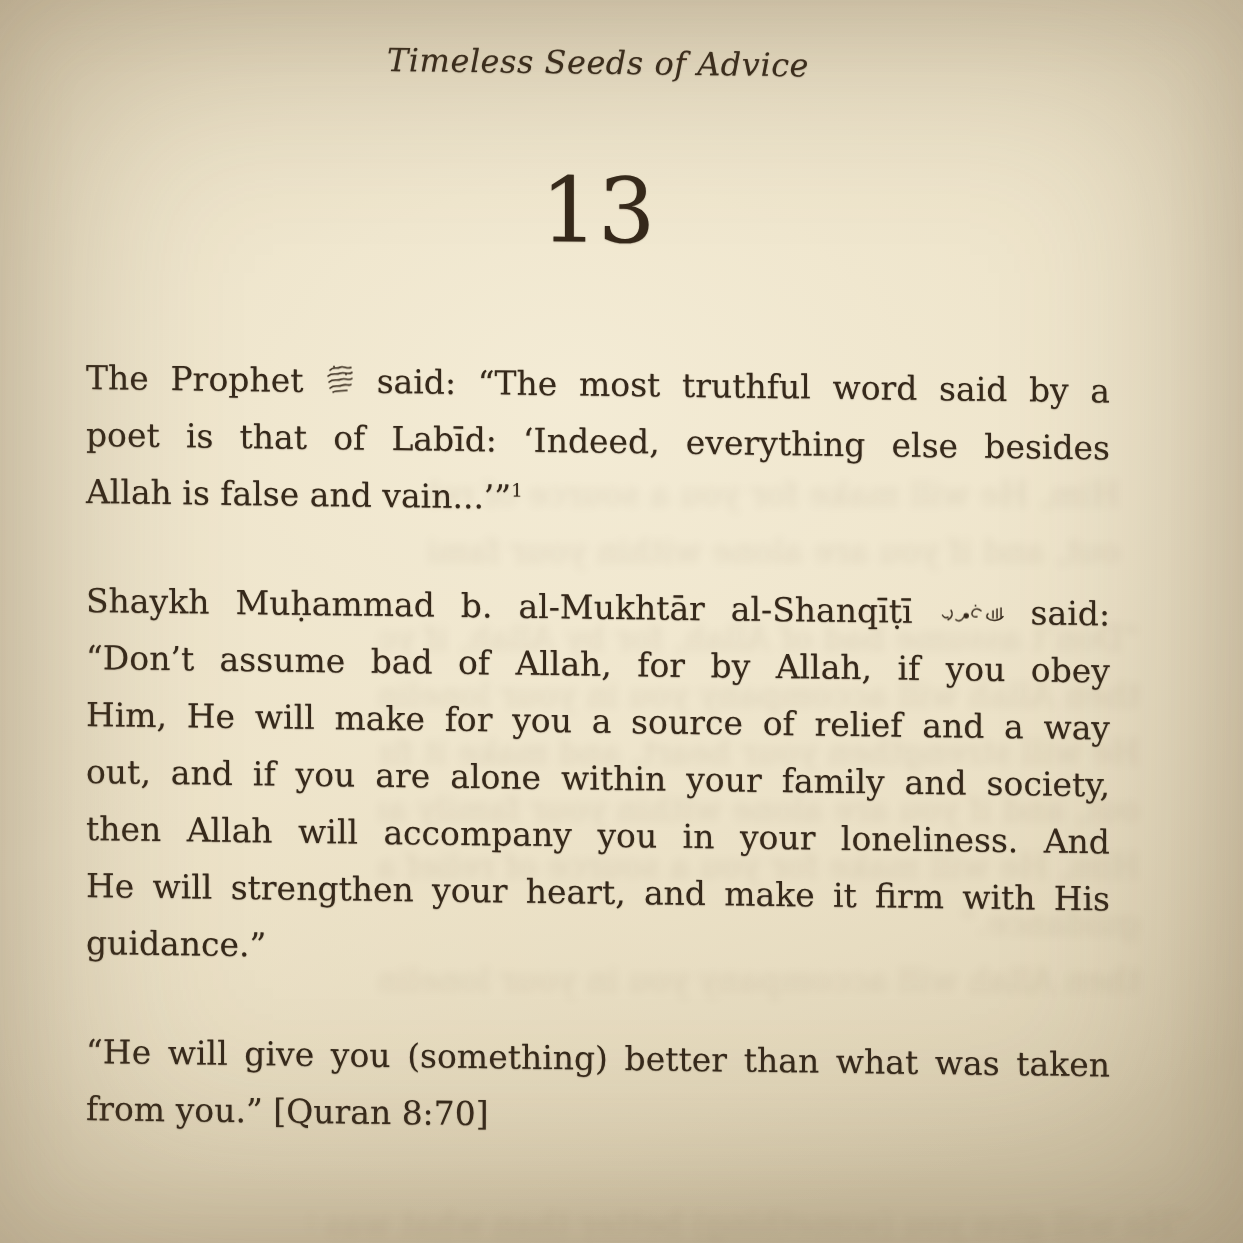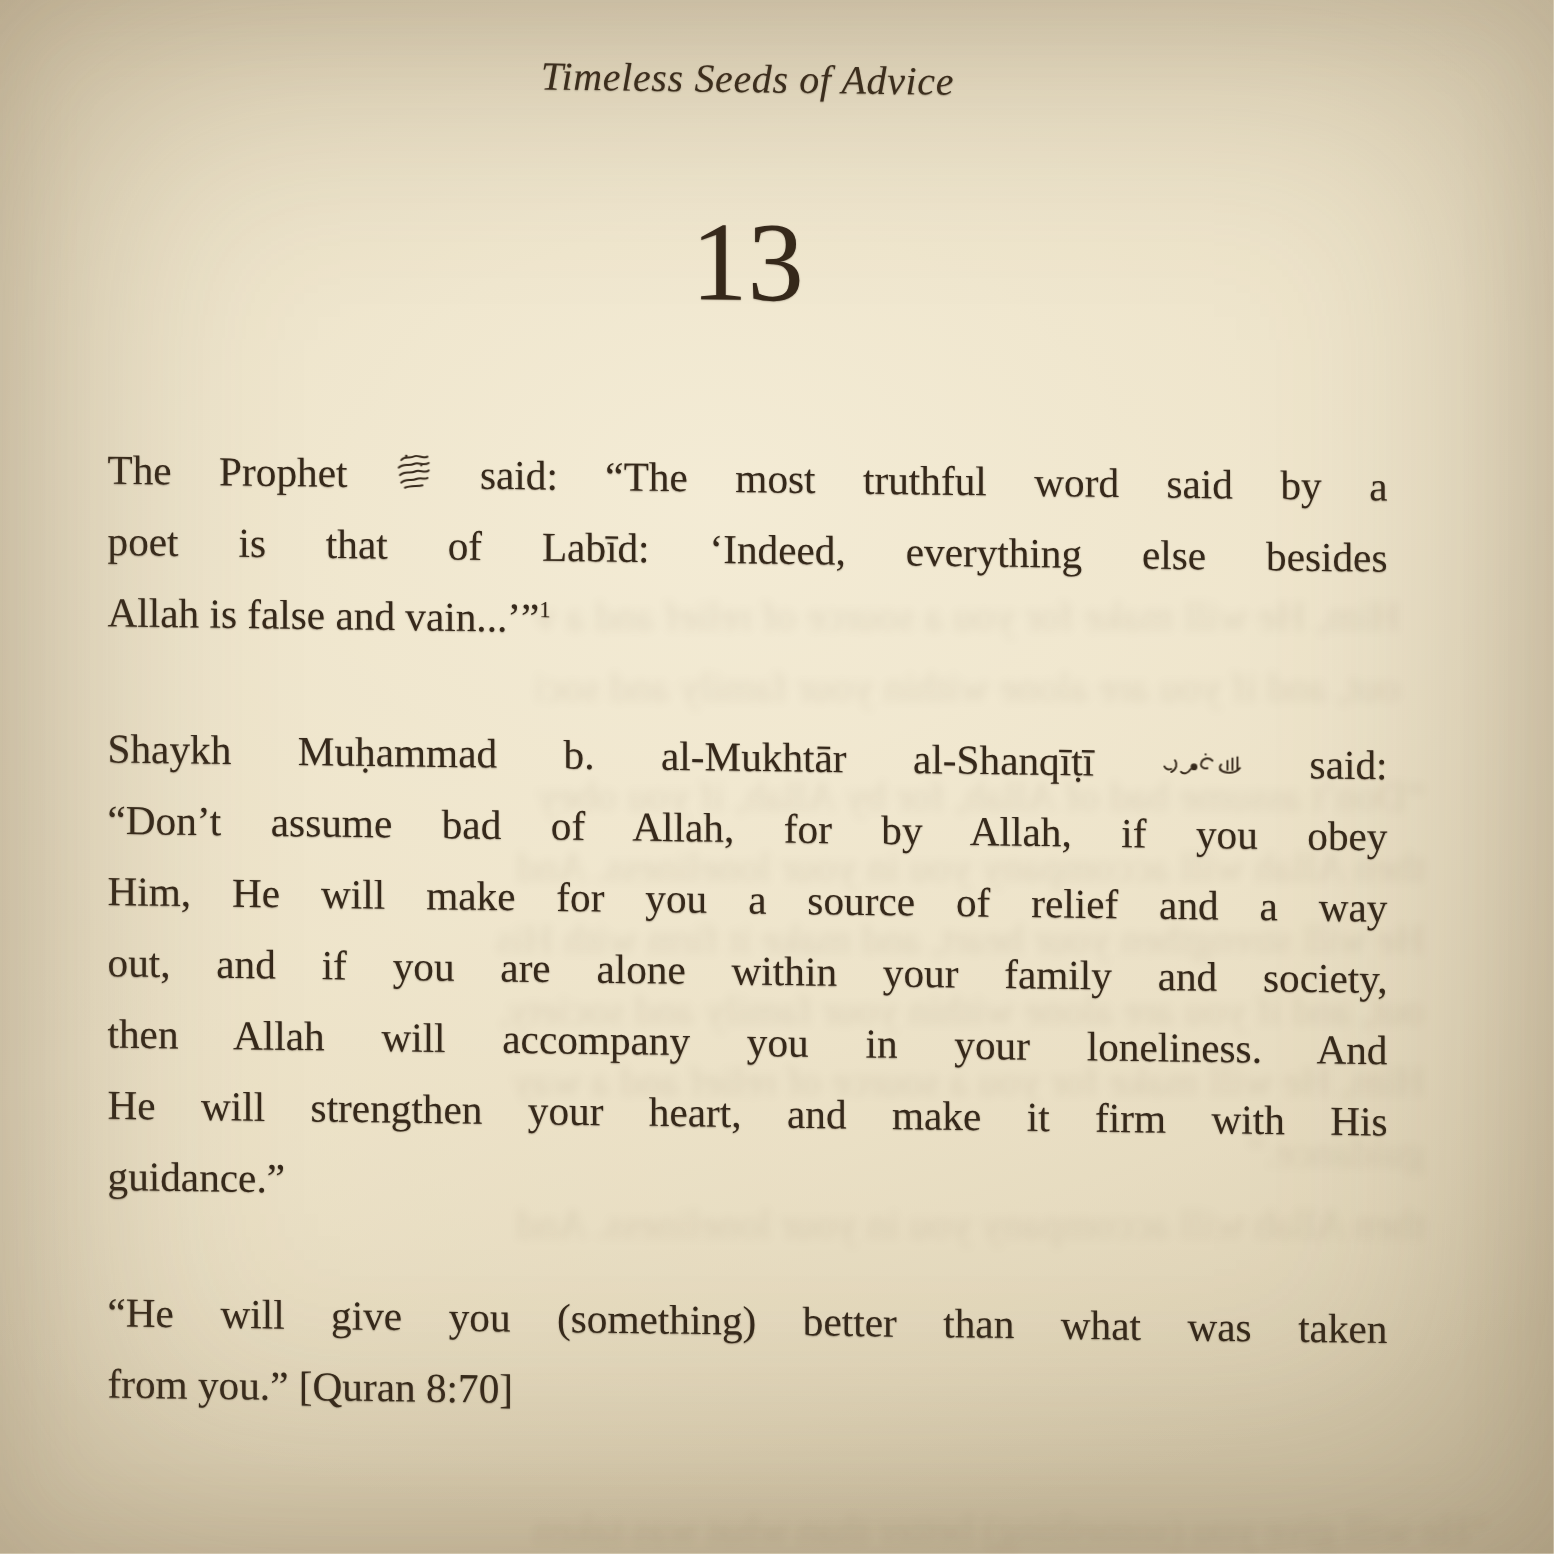--- a/index.html
+++ b/index.html
@@ -6,21 +6,20 @@
   body{
     width:1243px;height:1243px;overflow:hidden;
     font-family:"DejaVu Serif","Liberation Serif",serif;
   }
   .photo{
     position:relative;width:1243px;height:1243px;overflow:hidden;
     background:
       radial-gradient(ellipse 1500px 1150px at 46% 32%, rgba(244,236,214,0.95) 0%, rgba(238,228,202,0.65) 45%, rgba(0,0,0,0) 72%),
       linear-gradient(158deg,#d5c8ab 0%,#e6dcc1 22%,#ece2c8 50%,#ddd1b4 80%,#cec2a5 100%);
     background-color:#e4d9bd;
-    font-family:Liberation Serif, serif;
   }
   .vignette{
     position:absolute;inset:0;z-index:6;pointer-events:none;
     box-shadow:inset 0 0 190px 45px rgba(108,90,60,0.30), inset 0 0 70px 10px rgba(120,100,70,0.12);
   }
   
   .content{
     position:absolute;left:86px;top:0;width:1024px;z-index:3;
     color:#36291b;
     transform:skewY(0.75deg);

